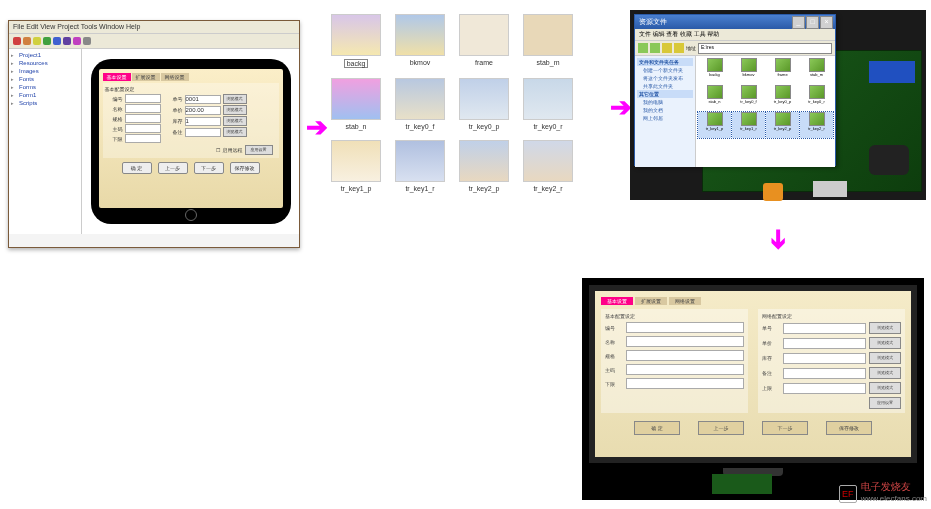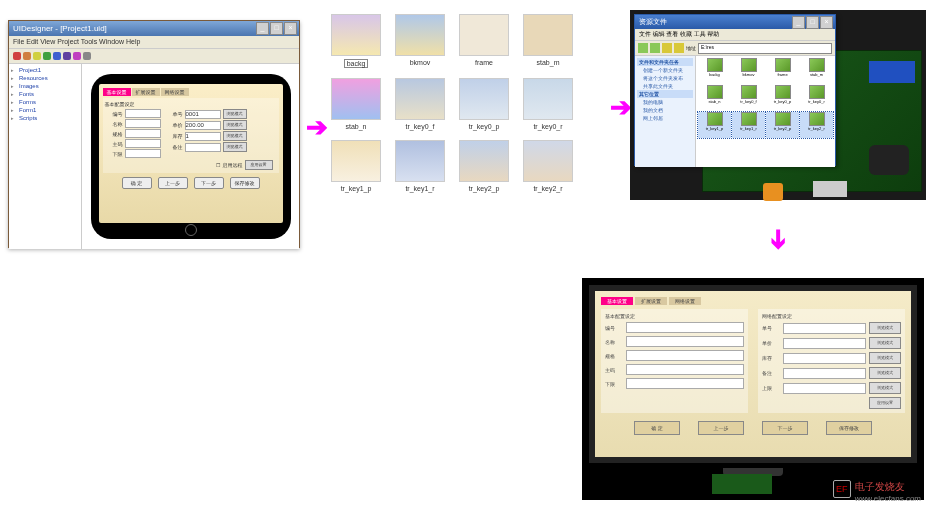--- a/index.html
+++ b/index.html
@@ -156,35 +156,27 @@
   .tv-row{ display:flex; align-items:center; gap:3px; margin:3px 0;}
   .tv-lbl{ width:18px; font-size:5px;}
   .tv-inp{ flex:1; height:9px; background:#fff; border:1px solid #aaa;}
   .tv-btn{ width:30px; height:10px; background:#ddd; border:1px solid #888; font-size:4px; text-align:center; line-height:10px;}
   .tv-bbtns{ display:flex; gap:18px; justify-content:center; margin-top:8px;}
   .tv-bb{ width:44px;height:12px;background:#e0d0a0;border:1px solid #888;font-size:5px;text-align:center;line-height:12px;}
   .tv-stand{position:absolute; bottom:24px; left:50%; transform:translateX(-50%); width:60px; height:8px; background:#333; border-radius:0 0 4px 4px;}
   .tv-board{position:absolute; bottom:6px; left:130px; width:60px; height:20px; background:#1a5a1a;}
 
   
-  .watermark{ position:absolute; right:10px; bottom:6px; font-size:10px; color:#888; display:flex; align-items:flex-start; gap:4px;}
+  .watermark{ position:absolute; right:4px; bottom:6px; font-size:10px; color:#888; display:flex; align-items:flex-end; gap:4px;}
   .watermark .logo{width:16px;height:16px;border:1px solid #aaa;border-radius:2px;display:flex;align-items:center;justify-content:center;font-size:9px;color:#c00;}
 </style>
 </head>
 <body>
 
 <div class="stage ide">
-  <div class="ide-titlebar">
-    <span>UIDesigner - [Project1.uid]</span>
-    <div class="tb-btns">
-      <div class="tb-btn">_</div>
-      <div class="tb-btn">□</div>
-      <div class="tb-btn">×</div>
-    </div>
-  </div>
   <div class="ide-menubar">File  Edit  View  Project  Tools  Window  Help</div>
   <div class="ide-toolbar" id="ide-toolbar">
       <div class="tool-dot" style="background: rgb(208, 64, 64);"></div>
       <div class="tool-dot" style="background: rgb(208, 128, 64);"></div>
       <div class="tool-dot" style="background: rgb(208, 208, 64);"></div>
       <div class="tool-dot" style="background: rgb(64, 160, 64);"></div>
       <div class="tool-dot" style="background: rgb(64, 96, 208);"></div>
       <div class="tool-dot" style="background: rgb(96, 64, 160);"></div>
       <div class="tool-dot" style="background: rgb(192, 64, 192);"></div>
       <div class="tool-dot" style="background: rgb(136, 136, 136);"></div>

